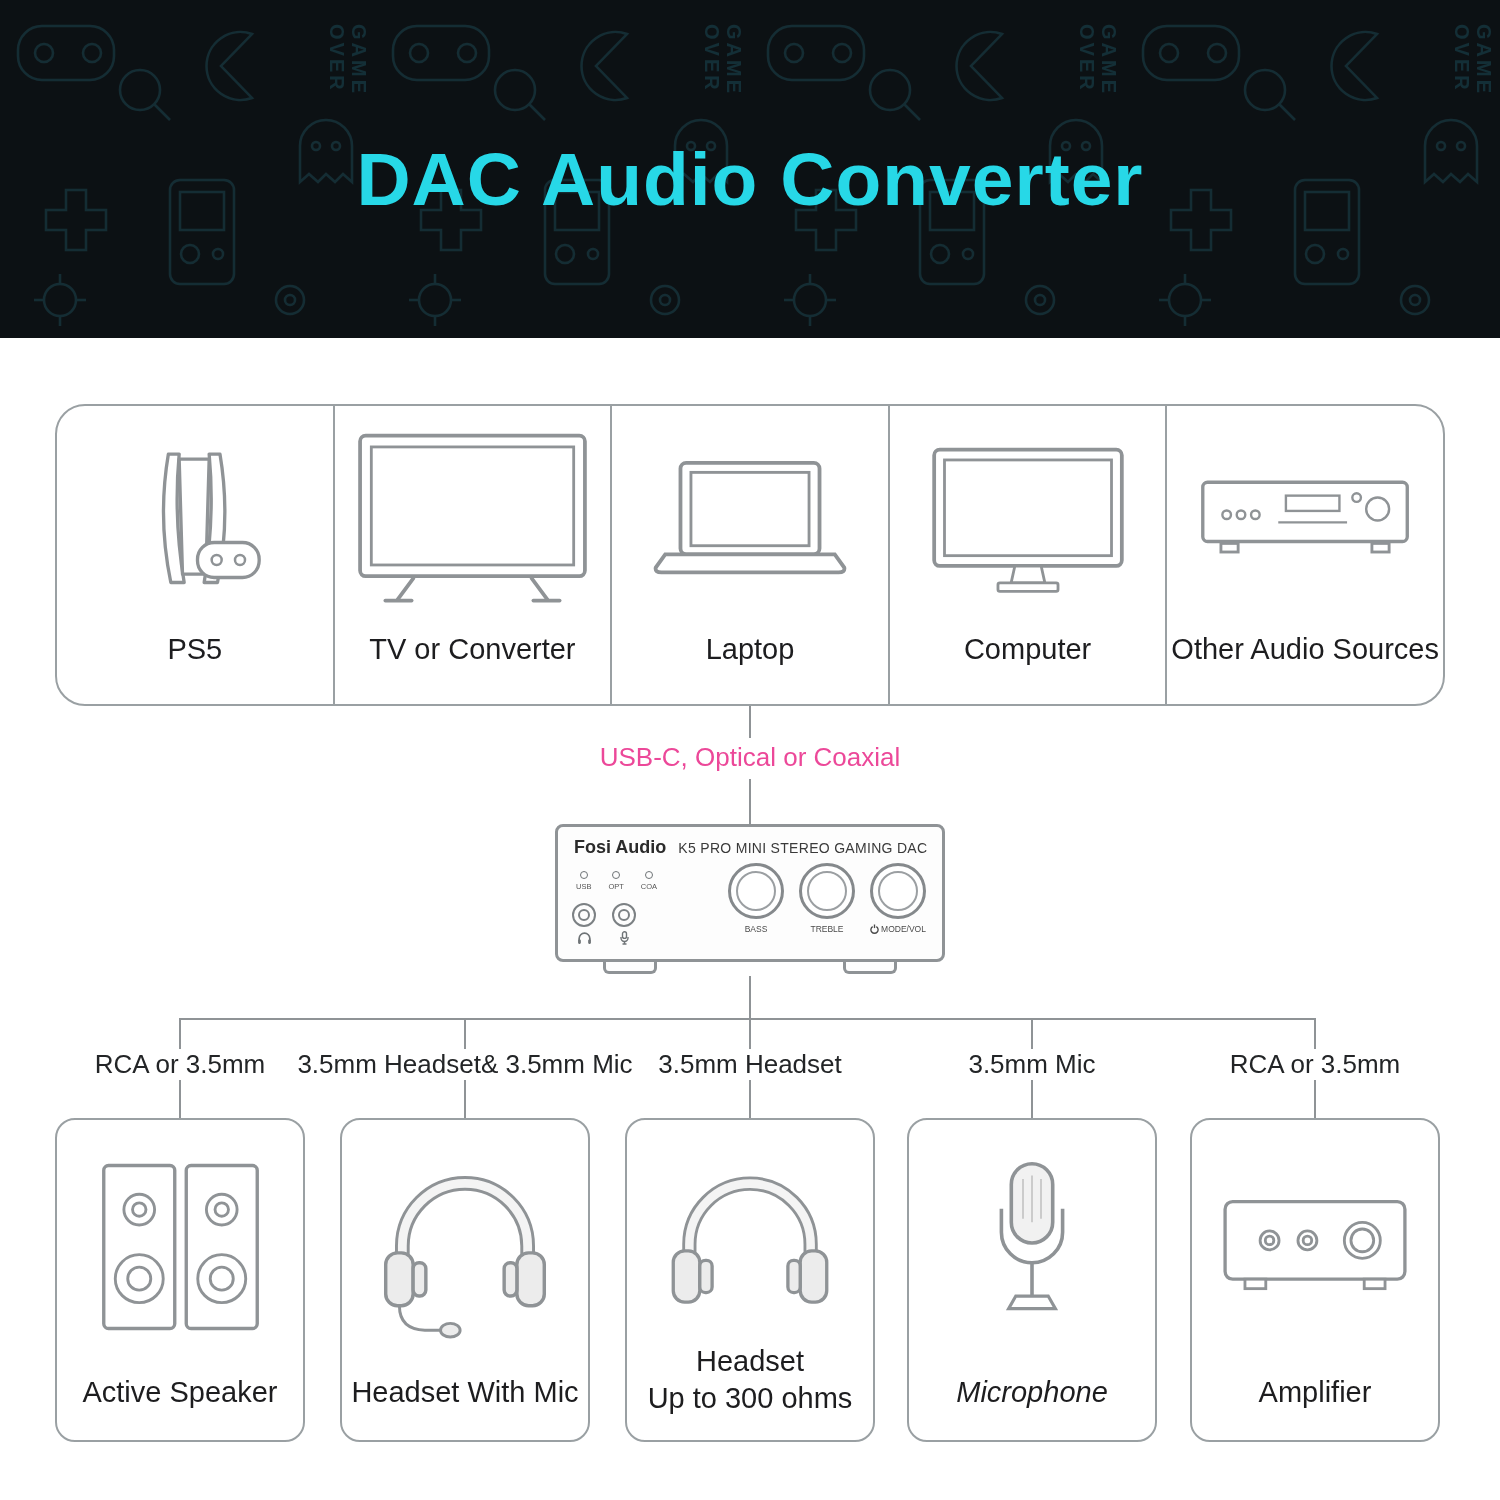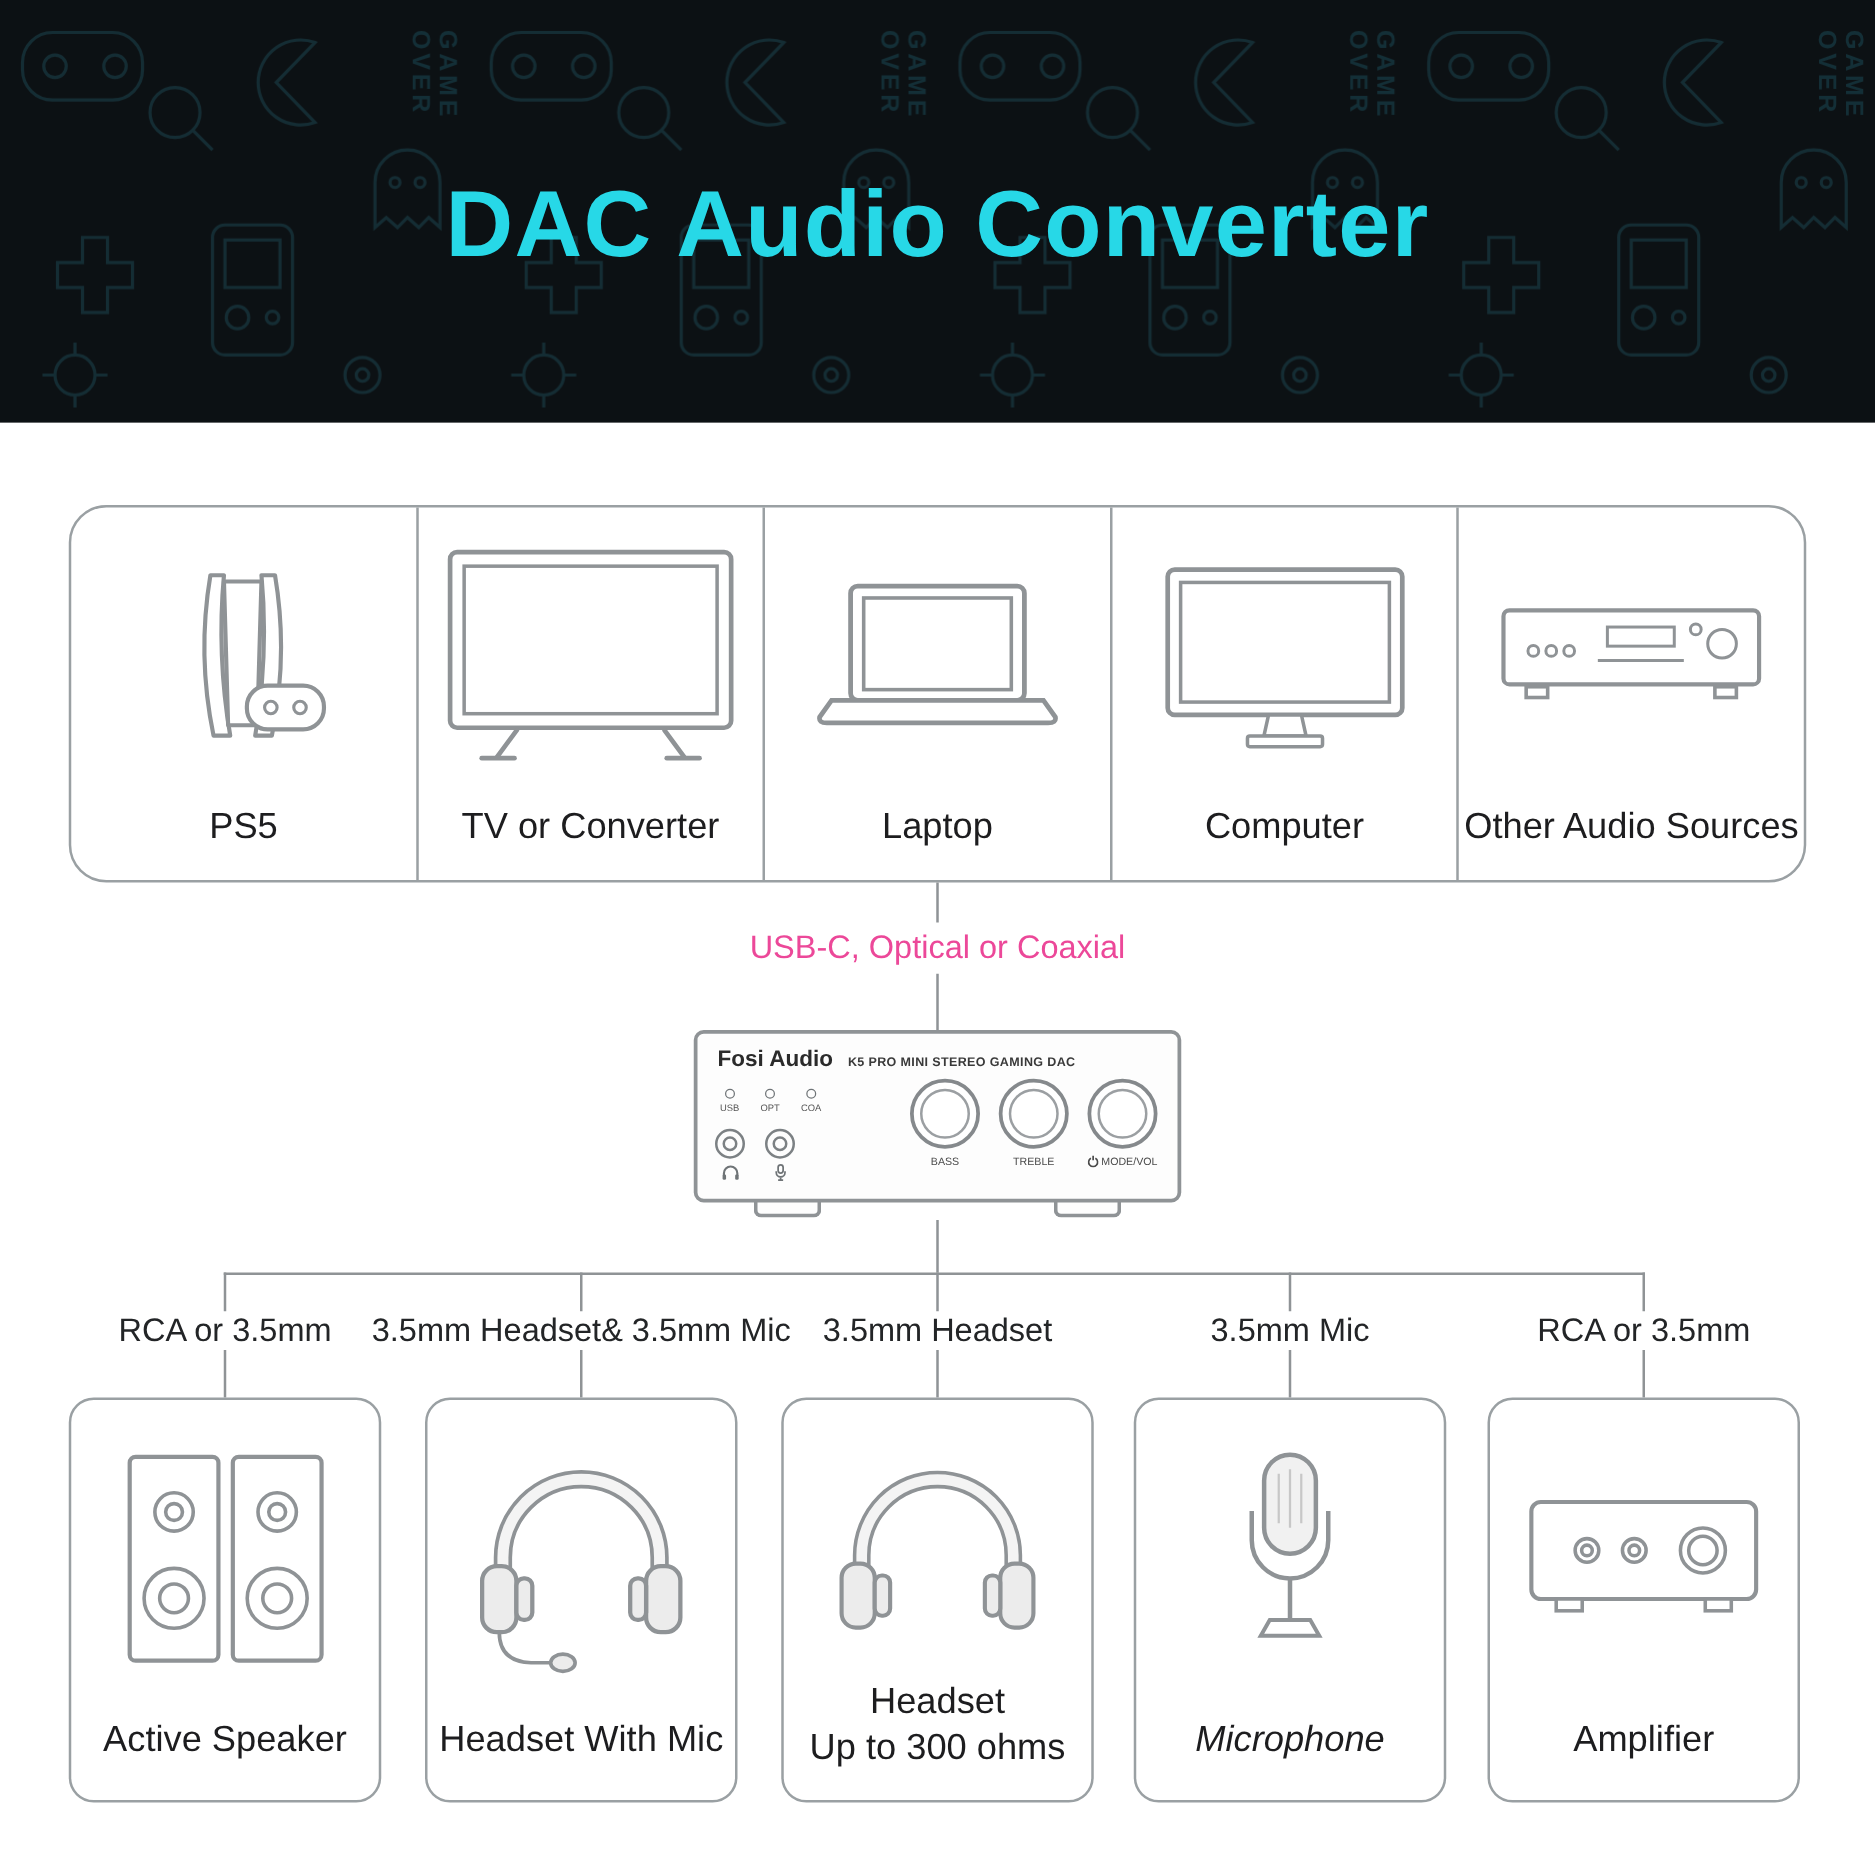--- a/index.html
+++ b/index.html
@@ -15,21 +15,21 @@
   .hero-title {
     position:absolute; left:0; top:136px; width:100%; text-align:center;
     font-size:75px; font-weight:bold; letter-spacing:1px; color:#27d8e7;
   }
 
   
   .sources {
     position:absolute; left:55px; top:404px; width:1390px; height:302px;
     border:2px solid #9aa0a3; border-radius:30px; display:flex; background:#fff;
   }
-  .src-col { flex:1; display:flex; flex-direction:column; align-items:center; justify-content:flex-end; padding-bottom:26px; }
+  .src-col { flex:1; display:flex; flex-direction:column; align-items:center; justify-content:flex-end; padding-bottom:38px; }
   .src-col:not(:first-child){ border-left:2px solid #9aa0a3; }
   .src-icon { flex:1; display:flex; align-items:center; justify-content:center; width:100%; }
   .src-label { font-size:29px; color:#1d1d1f; white-space:nowrap; }
 
   
   .vline, .hline { position:absolute; background:#8f9396; }
   .vline { width:2px; }
   .hline { height:2px; }
   .conn-top-label {
     position:absolute; top:742px; left:0; width:100%; text-align:center;
@@ -46,21 +46,21 @@
     position:absolute; left:0; top:0; width:390px; height:138px;
     border:3px solid #8f9396; border-radius:8px; background:#fdfdfd;
   }
   .dac-foot {
     position:absolute; top:135px; width:54px; height:15px; background:#fdfdfd;
     border:3px solid #8f9396; border-top:none; border-radius:0 0 6px 6px;
   }
   .dac-foot.left { left:48px; } .dac-foot.right { right:48px; }
   .dac-title-row { position:absolute; left:16px; top:10px; display:flex; align-items:baseline; gap:12px; white-space:nowrap; }
   .dac-brand { font-size:18px; font-weight:bold; color:#2b2b2b; }
-  .dac-model { font-size:10px; font-weight:bold; color:#3a3a3a; letter-spacing:.3px; }
+  .dac-model { font-size:14px; font-weight:normal; color:#3a3a3a; letter-spacing:.3px; }
   .dac-leds { position:absolute; left:18px; top:44px; display:flex; gap:17px; }
   .led { display:flex; flex-direction:column; align-items:center; gap:3px; }
   .led-dot { width:8px; height:8px; border:1.5px solid #6f7477; border-radius:50%; }
   .led-label { font-size:7.5px; color:#555; }
   .dac-jacks { position:absolute; left:14px; top:76px; display:flex; gap:16px; }
   .jack { display:flex; flex-direction:column; align-items:center; gap:4px; }
   .jack-hole { width:24px; height:24px; border:2.5px solid #7c8184; border-radius:50%;
     display:flex; align-items:center; justify-content:center; }
   .jack-hole::after { content:""; width:8px; height:8px; border:2px solid #7c8184; border-radius:50%; }
   .dac-knobs { position:absolute; right:16px; top:36px; display:flex; gap:15px; }

